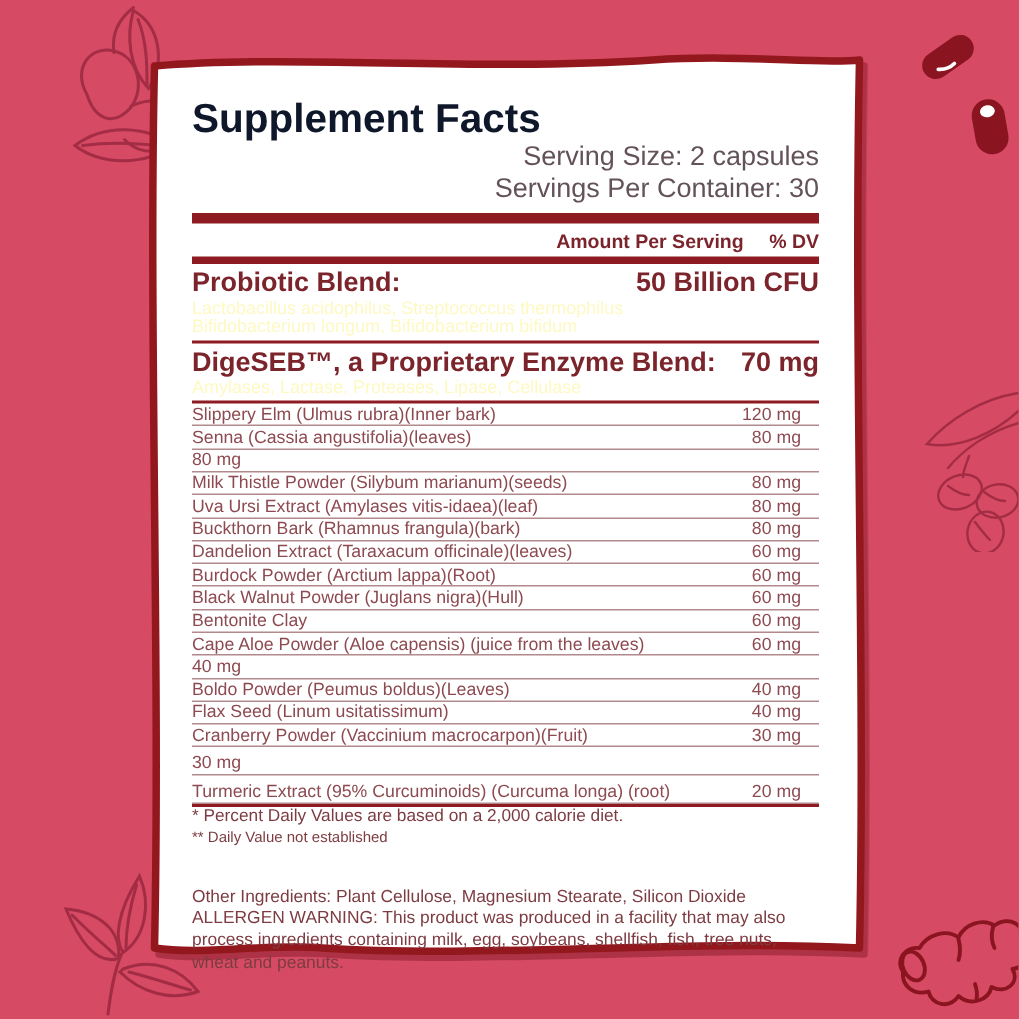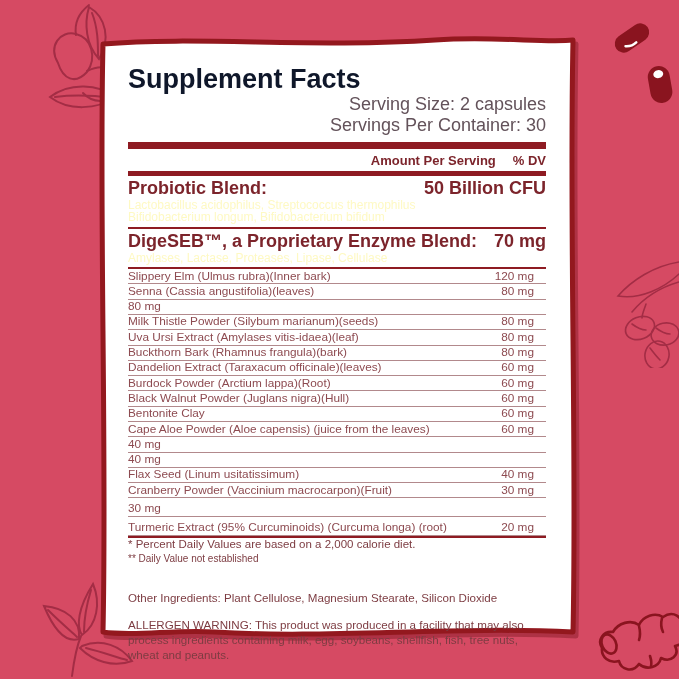--- a/index.html
+++ b/index.html
@@ -34,21 +34,21 @@
     border-bottom:1px solid #b2898c;padding:1.5px 0 1px 0;
     font-size:11.8px;line-height:11.8px;color:#8d4a50;}
   .row:nth-last-child(-n+2){padding-top:5px;}
   .row-name div{line-height:11.8px;}
   .row-name div:empty{display:none;}
   .row-amount{padding-right:12px;white-space:nowrap;}
 
   .fn1{margin-top:0;font-size:11.5px;color:#7d3c42;line-height:1.2;}
   .fn2{margin-top:1px;font-size:10px;color:#7d3c42;}
   .other{margin-top:27px;font-size:11.6px;color:#7d3c42;}
-  .allergen{margin-top:13px;font-size:11.6px;color:#7d3c42;line-height:1.32;}
+  .allergen{font-size:11.6px;color:#7d3c42;line-height:1.32;}
 </style>
 </head>
 <body>
 
 <svg class="deco" style="left:10px;top:0px" width="112" height="126" viewBox="0 0 112 126">
   <g fill="none" stroke="#9e2a42" stroke-width="2" stroke-linecap="round" opacity="0.9">
     <path d="M66,35 C64,22 70,12 79,5"></path>
     <path d="M79,7 C96,17 101,40 89,59 C76,45 74,24 79,7 Z"></path>
     <path d="M82,13 C88,28 88,44 88,56"></path>
     <path d="M48,63 C38,46 50,30 66,34 C82,38 87,58 77,72 C65,85 53,79 48,63 Z"></path>
@@ -230,20 +230,24 @@
 
           </div>
           <div class="row-amount">60 mg</div>
         </div>
 
         <div class="row">
           <div class="row-amount">40 mg</div>
         </div>
 
         <div class="row">
+          <div class="row-name">
+            <div>Boldo Powder (Peumus boldus)(Leaves)</div>
+
+          </div>
           <div class="row-amount">40 mg</div>
         </div>
 
         <div class="row">
           <div class="row-name">
             <div>Flax Seed (Linum usitatissimum)</div>
 
           </div>
           <div class="row-amount">40 mg</div>
         </div>

